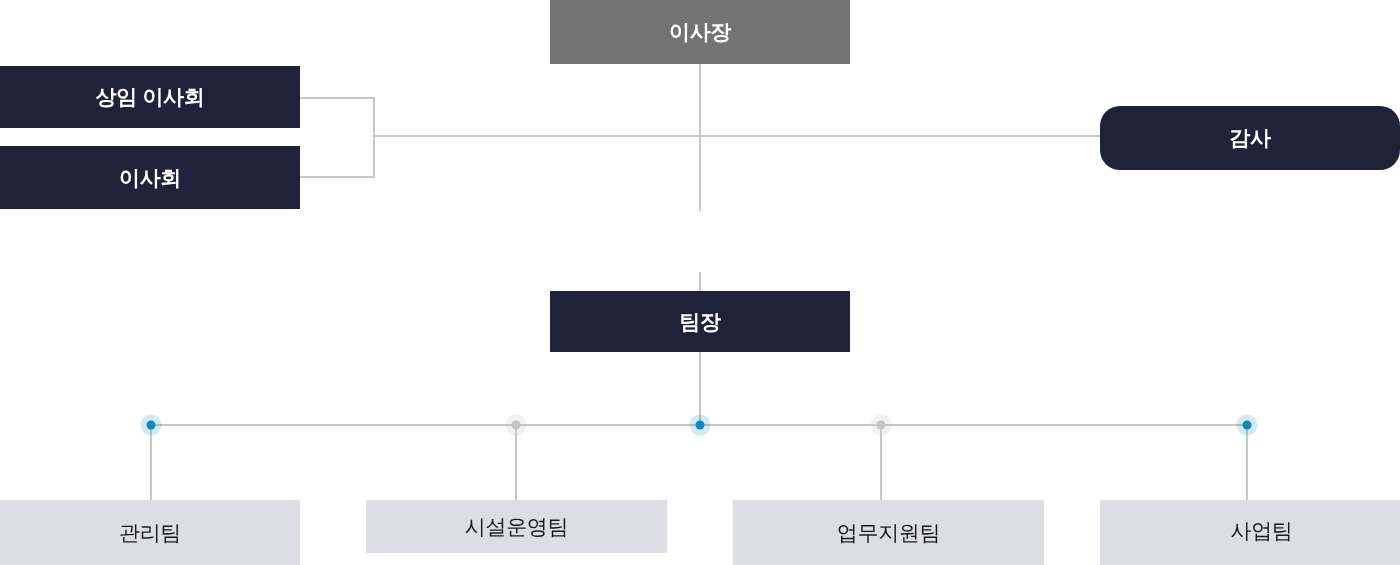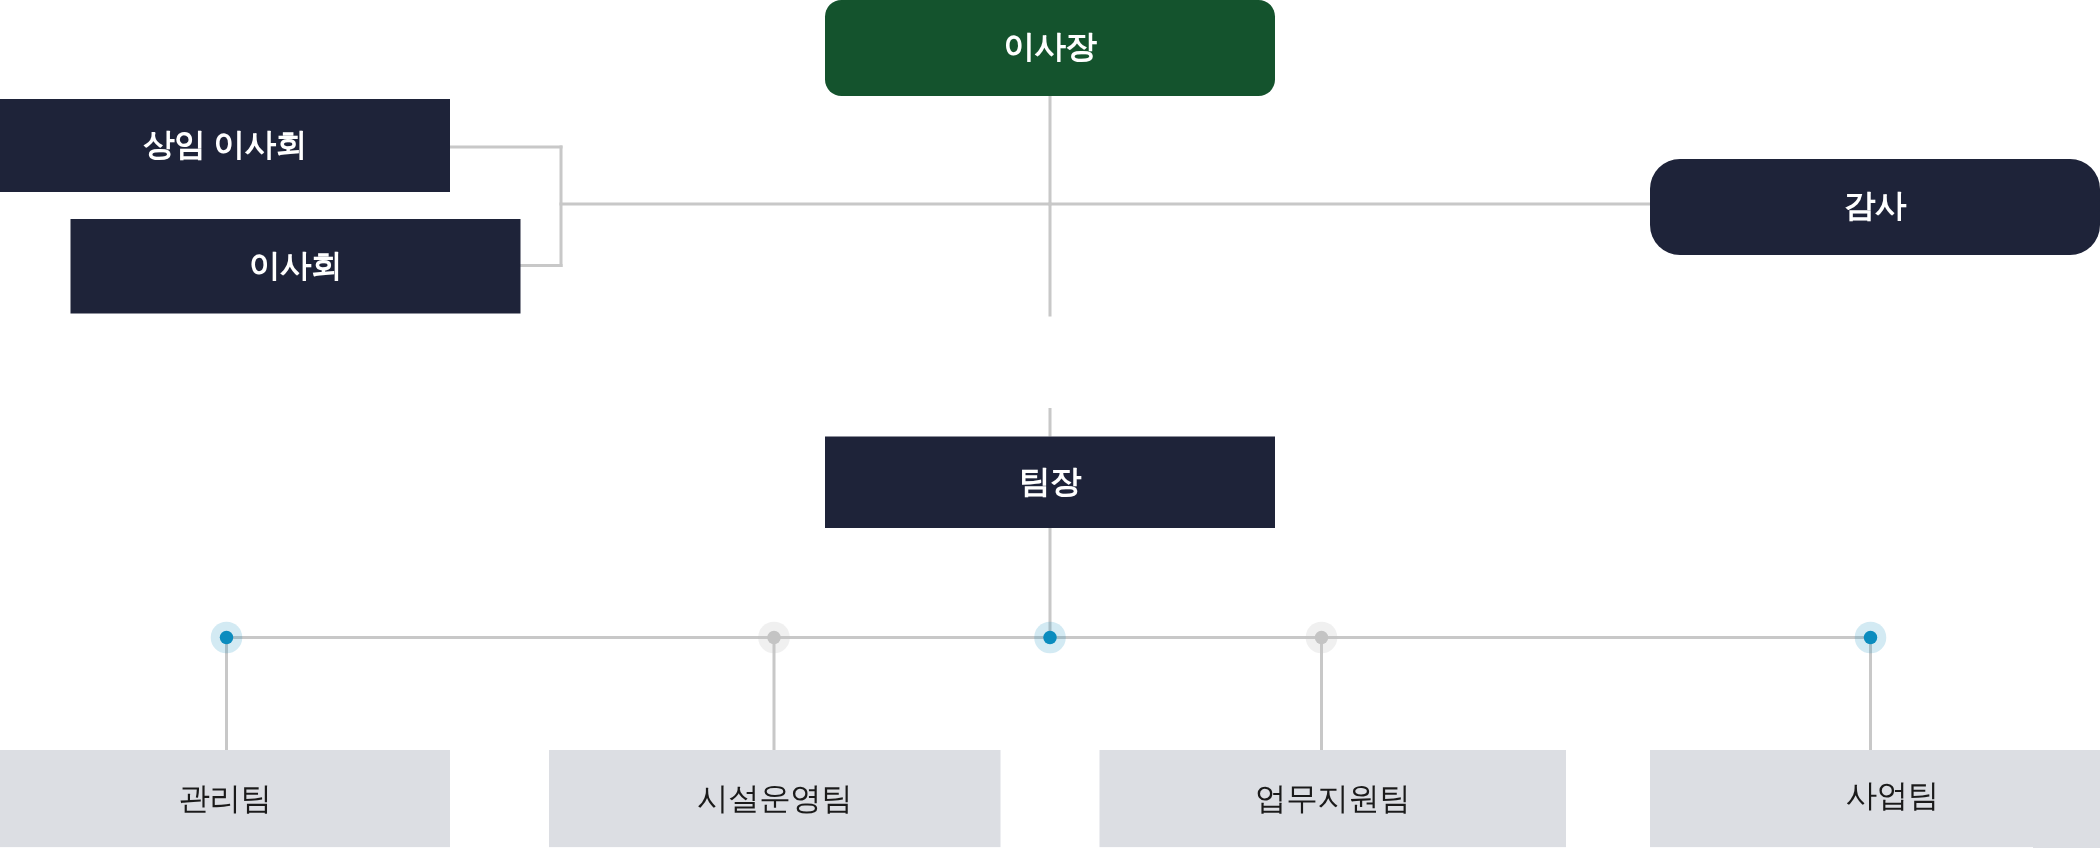--- a/index.html
+++ b/index.html
@@ -24,25 +24,24 @@
     justify-content: center;
     box-sizing: border-box;
     text-align: center;
     letter-spacing: -0.3px;
   }
   .node-label {
     display: block;
     line-height: 1.2;
   }
   .node.top {
-    background: #14532d;
+    background: #737373;
     color: #ffffff;
     font-size: 21px;
     font-weight: 700;
-    border-radius: 11px;
   }
   .node.dark {
     background: #1e2339;
     color: #ffffff;
     font-size: 21px;
     font-weight: 700;
     justify-content: center;
   }
   .node.light {
     background: #dcdee3;
@@ -102,38 +101,38 @@
   <div class="dot blue" style="left:1247px; top:425px;"></div>
 
   <div class="node top" style="left:550px; top:0px; width:300px; height:64px;">
     <span class="node-label">이사장</span>
   </div>
 
   <div class="node dark" style="left:0px; top:66px; width:300px; height:62px;">
     <span class="node-label">상임 이사회</span>
   </div>
 
-  <div class="node dark" style="left:0px; top:146px; width:300px; height:63px;margin-left:47px;">
+  <div class="node dark" style="left:0px; top:146px; width:300px; height:63px;">
     <span class="node-label">이사회</span>
   </div>
 
   <div class="node dark" style="left:1100px; top:106px; width:300px; height:64px;border-radius:20px;">
     <span class="node-label">감사</span>
   </div>
 
 
   <div class="node light" style="left:0px; top:500px; width:300px; height:65px;">
     <span class="node-label">관리팀</span>
   </div>
 
   <div class="node dark" style="left:550px; top:291px; width:300px; height:61px;">
     <span class="node-label">팀장</span>
   </div>
 
-  <div class="node light" style="left:366px; top:500px; width:301px; height:65px;">
+  <div class="node light" style="left:366px; top:500px; width:301px; height:53px;">
     <span class="node-label">시설운영팀</span>
   </div>
 
   <div class="node light" style="left:733px; top:500px; width:311px; height:65px;">
     <span class="node-label">업무지원팀</span>
   </div>
 
   <div class="node light" style="left:1100px; top:500px; width:323px; height:65px;font-family:Liberation Mono, monospace;">
     <span class="node-label">사업팀</span>
   </div>

